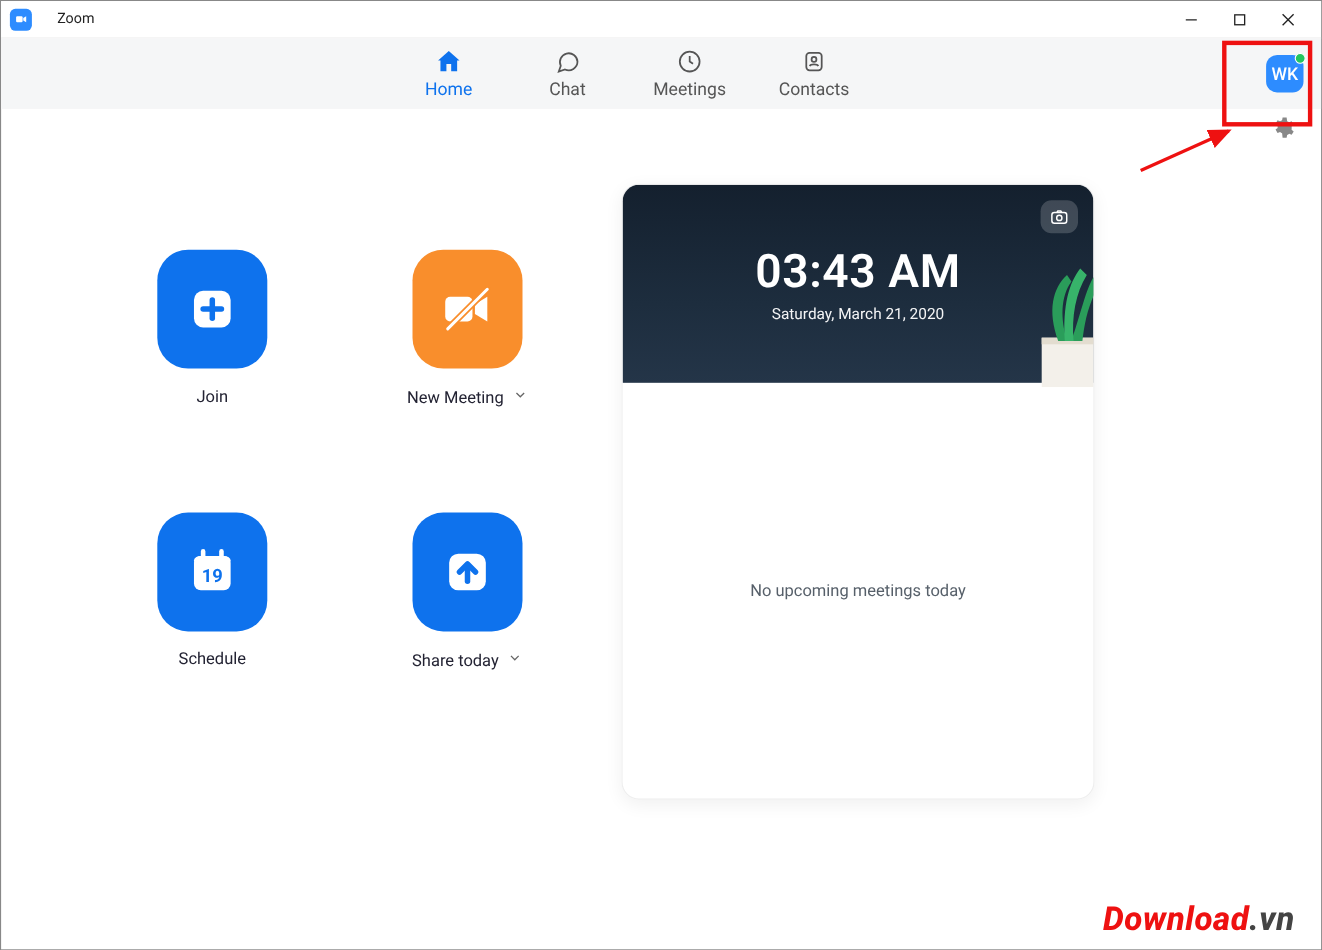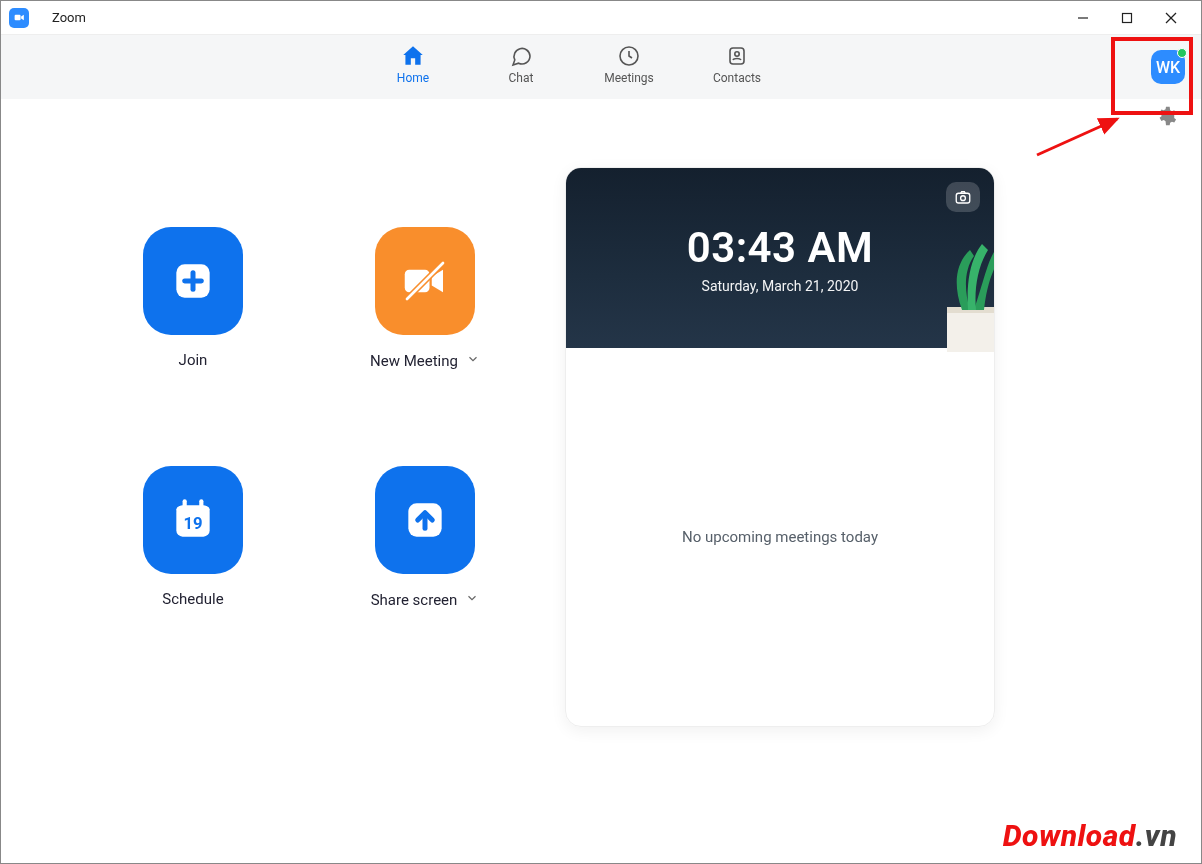--- a/index.html
+++ b/index.html
@@ -14,21 +14,21 @@
   .win-controls { display: flex; align-items: center; gap: 0; }
   .win-btn { width: 44px; height: 30px; display: flex; align-items: center; justify-content: center; color: #222; cursor: pointer; }
   .win-btn svg { width: 12px; height: 12px; }
   
   .navbar { height: 64px; background: #f5f6f7; display: flex; align-items: center; padding: 0 16px; position: relative; }
   .nav-spacer-left { flex: 1; }
   .nav-tabs { display: flex; gap: 48px; align-items: flex-start; height: 100%; padding-top: 8px; }
   .nav-tab { display: flex; flex-direction: column; align-items: center; gap: 2px; color: #555; cursor: pointer; min-width: 60px; }
   .nav-tab.active { color: #0e72ed; }
   .nav-tab-icon { width: 26px; height: 26px; display: flex; align-items: center; justify-content: center; }
-  .nav-tab-label { font-size: 12px; }
+  .nav-tab-label { font-size: 16px; }
   .nav-spacer-right { flex: 1; }
   .search-box { background: #e8e9eb; border-radius: 10px; height: 34px; width: 150px; display: flex; align-items: center; padding: 0 12px; gap: 8px; color: #6b6f76; }
   .search-box input { border: none; background: transparent; outline: none; font-size: 14px; color: #6b6f76; width: 100%; }
   .avatar-wrap { margin-left: 18px; position: relative; }
   .avatar { width: 34px; height: 34px; border-radius: 10px; background: #2d8cff; color: #fff; display: flex; align-items: center; justify-content: center; font-size: 16px; font-weight: 500; position: relative; }
   .avatar-dot { position: absolute; top: -2px; right: -2px; width: 10px; height: 10px; background: #22c55e; border-radius: 50%; border: 1px solid #fff; }
   .highlight-box { position: absolute; border: 4px solid #e11; pointer-events: none; }
   .red-arrow { position: absolute; pointer-events: none; }
   
   .gear-row { display: flex; justify-content: flex-end; padding: 6px 24px 0 0; }
@@ -211,21 +211,21 @@
 
         <div class="action">
           <div class="action-tile tile-blue">
             <svg viewBox="0 0 24 24" width="50" height="50">
               <rect x="4" y="4" width="16" height="16" rx="4" fill="#fff"></rect>
               <path d="M12 16V9" stroke="#0e72ed" stroke-width="2.4" stroke-linecap="round"></path>
               <path d="M8.5 12L12 8.5 15.5 12" fill="none" stroke="#0e72ed" stroke-width="2.4" stroke-linecap="round" stroke-linejoin="round"></path>
             </svg>
           </div>
           <div class="action-label-row">
-            <span class="action-label">Share screen</span>
+            <span class="action-label">Share today</span>
             <span class="chev">
               <svg viewBox="0 0 24 24" width="14" height="14" fill="none" stroke="#666" stroke-width="2">
                   <path d="M6 9l6 6 6-6"></path>
                 </svg>
             </span>
           </div>
         </div>
 
       </div>
     </div>

